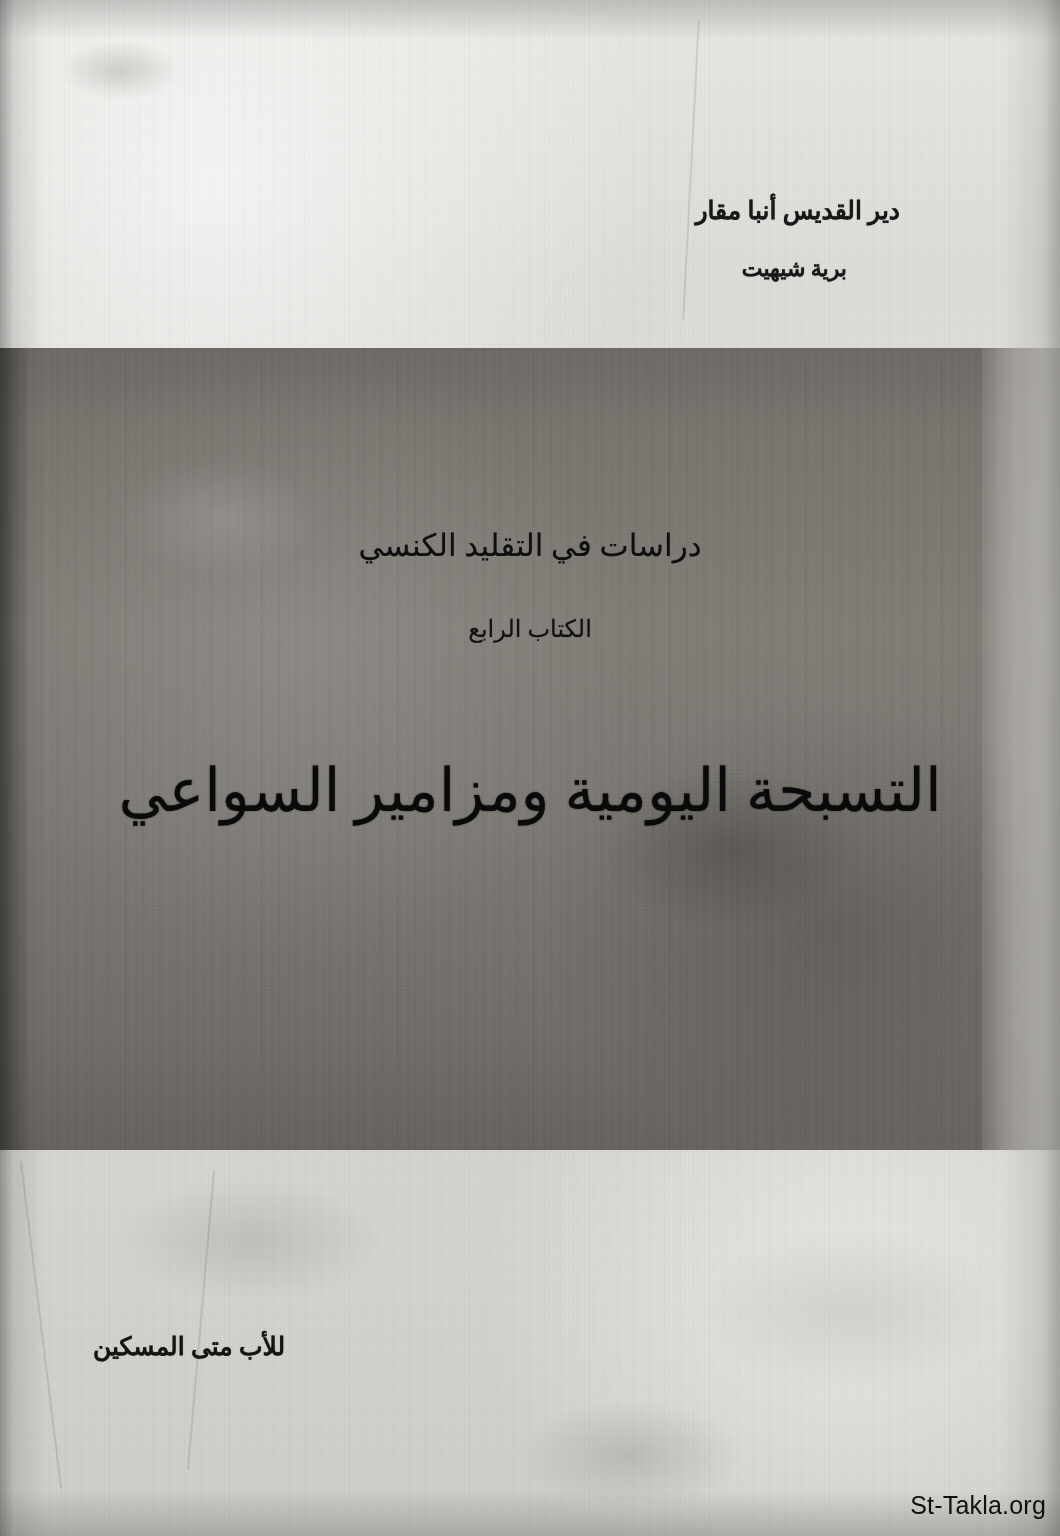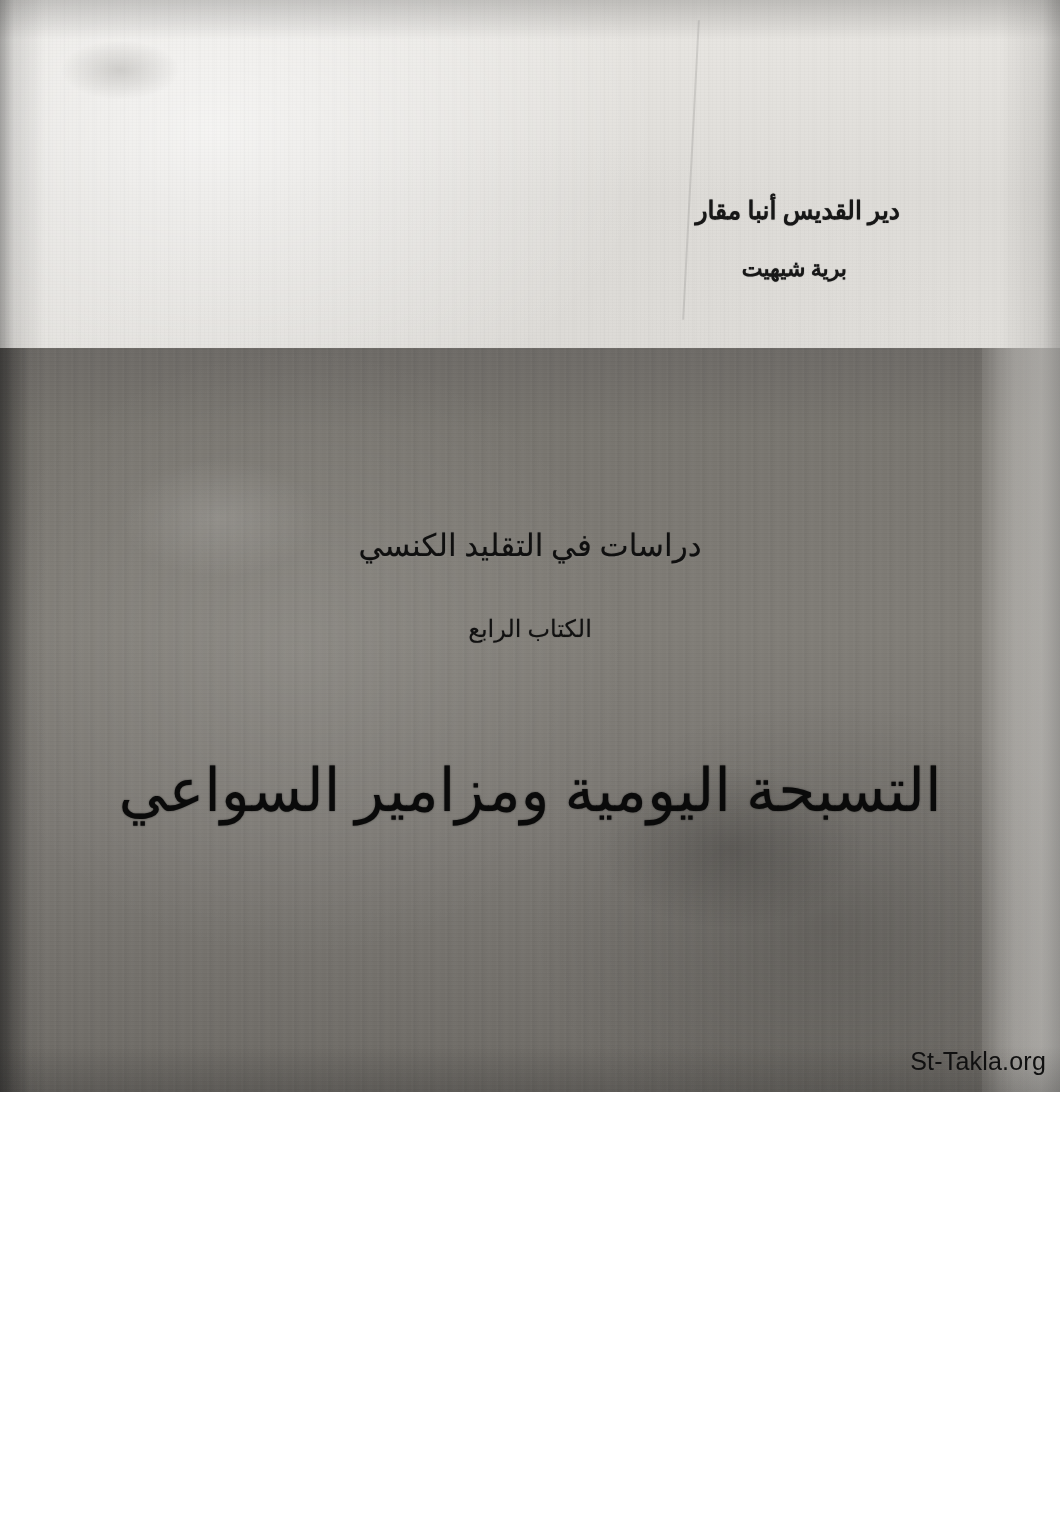--- a/index.html
+++ b/index.html
@@ -7,21 +7,21 @@
     padding: 0;
     background: #ffffff;
   }
   body {
     font-family: "Liberation Sans", sans-serif;
   }
 
   .page {
     position: relative;
     width: 1060px;
-    height: 1092px;
+    height: 1536px;
     overflow: hidden;
     background: #f9a8d4;
   }
 
   
   .paper {
     position: absolute;
     inset: 0;
     background:
       radial-gradient(ellipse 60% 40% at 20% 12%, rgba(255,255,255,0.65), rgba(255,255,255,0) 70%),

